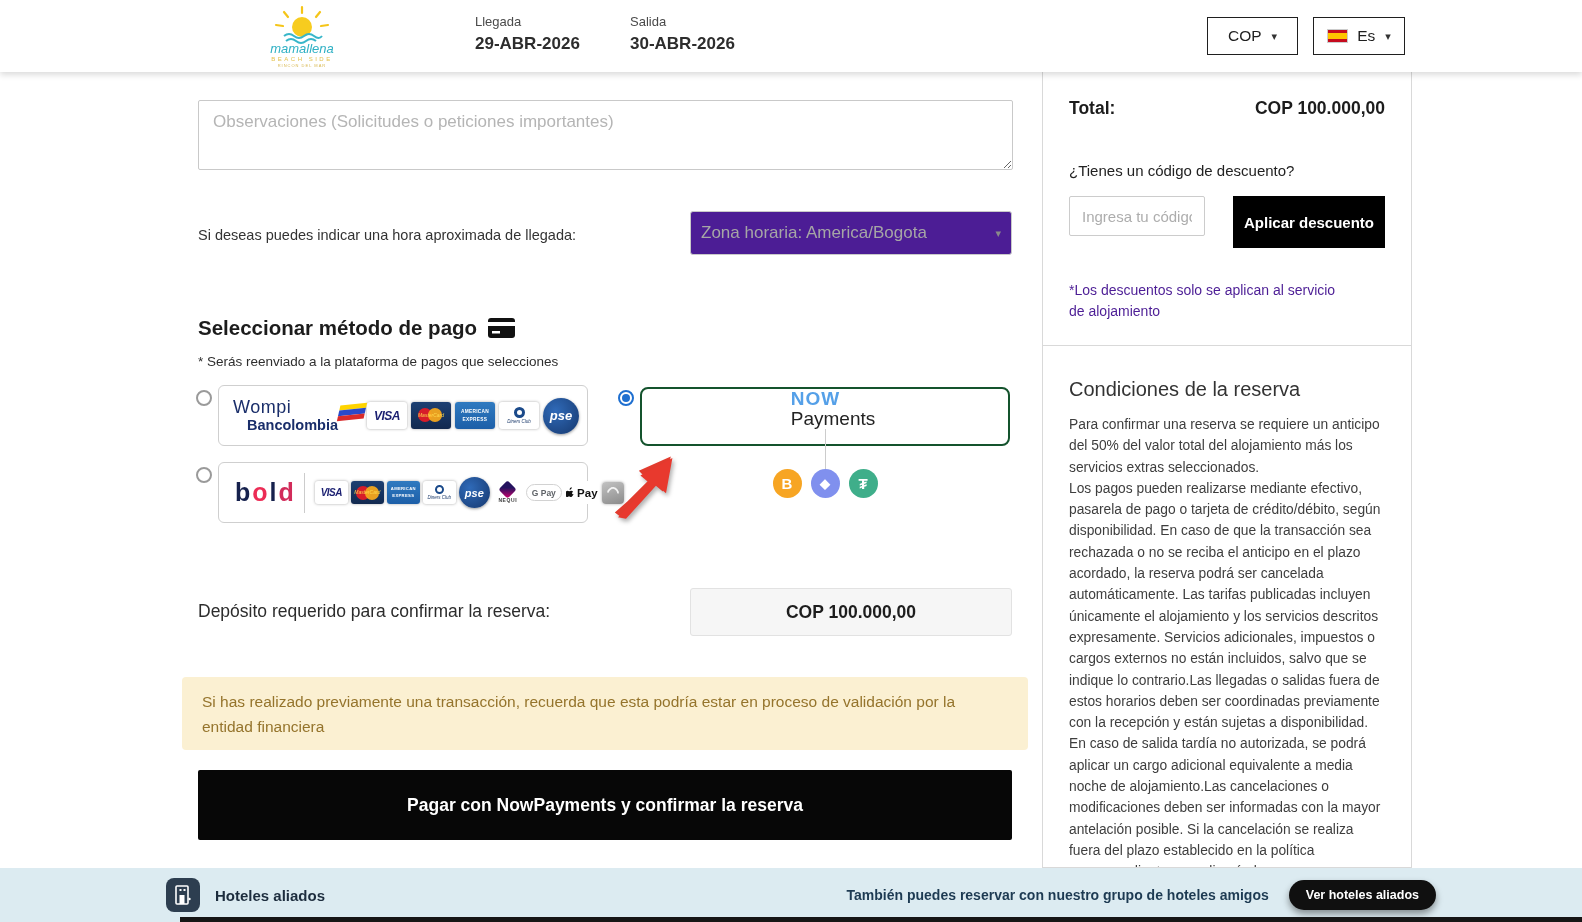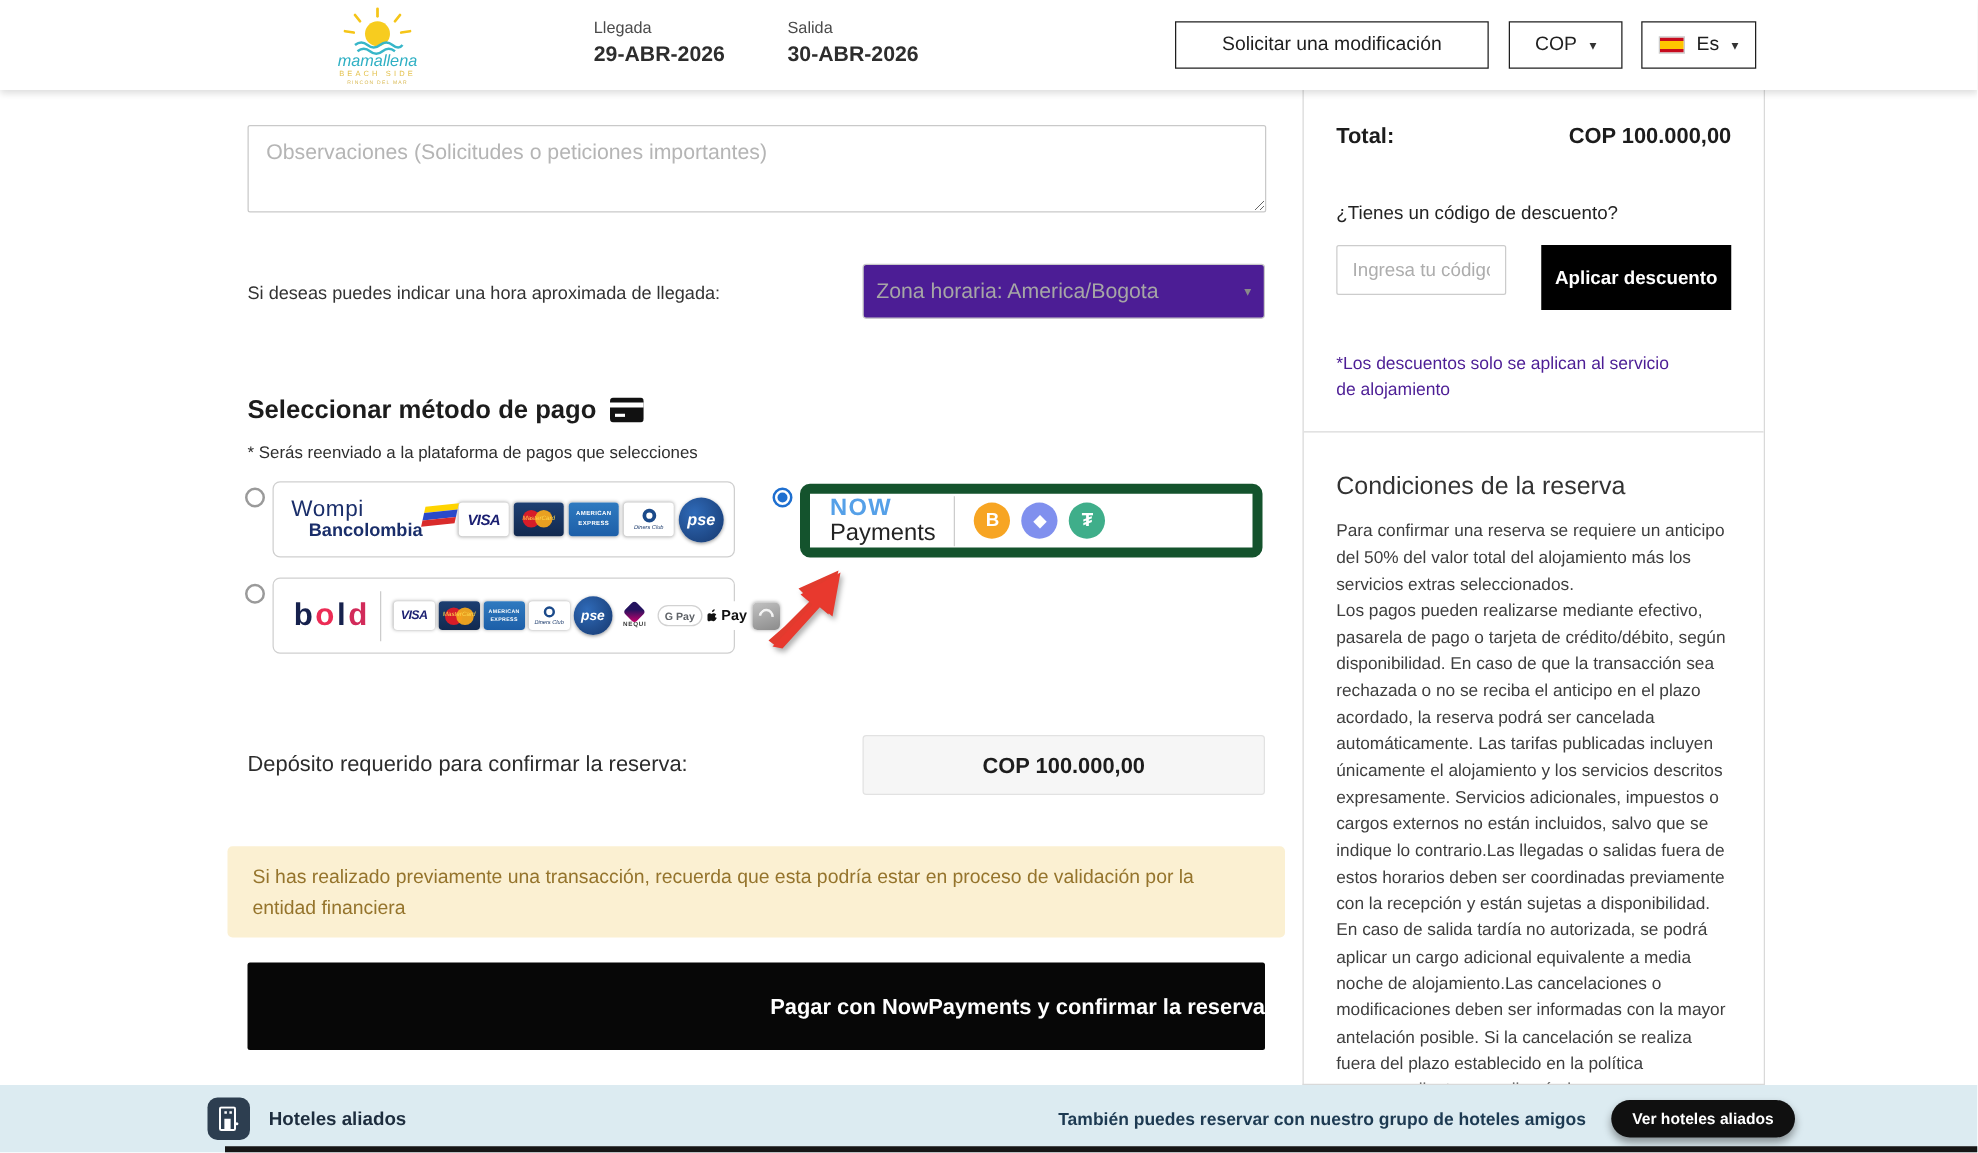--- a/index.html
+++ b/index.html
@@ -35,21 +35,21 @@
                display:flex; align-items:center; gap:11px; }
   .pay-note { position:absolute; left:198px; top:354px; font-size:13.5px; color:#2e2e2e; }
 
   .radio { position:absolute; width:16px; height:16px; border-radius:50%; border:2px solid #9a9a9a;
            background:#fff; cursor:pointer; }
   .radio.checked { border-color:#1e6fd0; }
   .radio.checked::after { content:''; position:absolute; inset:2px; border-radius:50%; background:#1e6fd0; }
 
   .opt-box { position:absolute; background:#fff; border:1px solid #cfcfcf; border-radius:6px;
              display:flex; align-items:center; cursor:pointer; }
-  .opt-box.selected { border:8px solid #14532d; border-radius:8px; }
+  .opt-box.selected { border:2px solid #14532d; border-radius:8px;flex-direction:column; }
 
   
   .wompi-logo { margin-left:14px; line-height:1; position:relative; width:128px; }
   .wompi-l1 { font-size:18px; font-weight:normal; color:#1a2e6a; letter-spacing:0.5px; }
   .wompi-l2 { font-size:14.5px; font-weight:bold; color:#1a2e6a; margin-left:14px; margin-top:2px; }
   .wompi-flag { position:absolute; right:-4px; top:6px; width:26px; height:16px; transform:skewX(-18deg) rotate(-6deg); }
   .wompi-flag div { height:33%; }
 
   .chips { display:flex; align-items:center; gap:4px; margin-left:6px; }
   .chip { height:27px; width:40px; border-radius:3px; background:#fff; box-shadow:0 0 3px rgba(0,0,0,0.35);
@@ -109,21 +109,21 @@
   .deposit-label { position:absolute; left:198px; top:601px; font-size:17.5px; color:#2c2c2c; font-weight:500; }
   .deposit-box { position:absolute; left:690px; top:588px; width:322px; height:48px; background:#f6f6f6;
                  border:1px solid #e2e2e2; border-radius:3px; display:flex; align-items:center; justify-content:center;
                  font-size:17.5px; font-weight:600; color:#1d1d1d; }
 
   .notice { position:absolute; left:182px; top:677px; width:846px; height:73px; background:#fbf0d2;
             border-radius:4px; padding:12px 20px; font-size:15.5px; color:#95742c; line-height:25px; }
 
   .pay-button { position:absolute; left:198px; top:770px; width:814px; height:70px; background:#070707;
                 color:#fff; font-size:17.5px; font-weight:bold; display:flex; align-items:center;
-                justify-content:flex-end; border-radius:2px; cursor:pointer; }
+                justify-content:center; border-radius:2px; cursor:pointer; }
 
   
   .sidebar { position:absolute; left:1042px; top:72px; width:370px; height:796px; background:#fff;
              border:1px solid #d9d9d9; border-top:none; overflow:hidden; }
   .sb-top { padding:26px 26px 0 26px; }
   .total-row { display:flex; justify-content:space-between; align-items:baseline; }
   .total-label,.total-value { font-size:17.5px; font-weight:bold; color:#1c1c1c; }
   .disc-q { margin-top:43px; font-size:15px; color:#222; }
   .disc-row { display:flex; margin-top:17px; gap:28px; }
   .disc-input { width:136px; height:40px; border:1px solid #ccc; border-radius:2px; padding:0 12px; font-size:15px; color:#444; }
@@ -172,23 +172,20 @@
 
   <div class="hdr-group" style="left:475px;">
     <div class="hdr-label">Llegada</div>
     <div class="hdr-date">29-ABR-2026</div>
   </div>
   <div class="hdr-group" style="left:630px;">
     <div class="hdr-label">Salida</div>
     <div class="hdr-date">30-ABR-2026</div>
   </div>
 
-  <div class="btn-outline" style="left:940px; width:251px;">
-    <span>Solicitar una modificación</span>
-  </div>
   <div class="btn-outline" style="left:1207px; width:91px;">
     <span>COP</span>
     <span class="caret">▾</span>
   </div>
   <div class="btn-outline" style="left:1313px; width:92px;">
     <span class="flag"></span>
     <span>Es</span>
     <span class="caret">▾</span>
   </div>
 </div>

